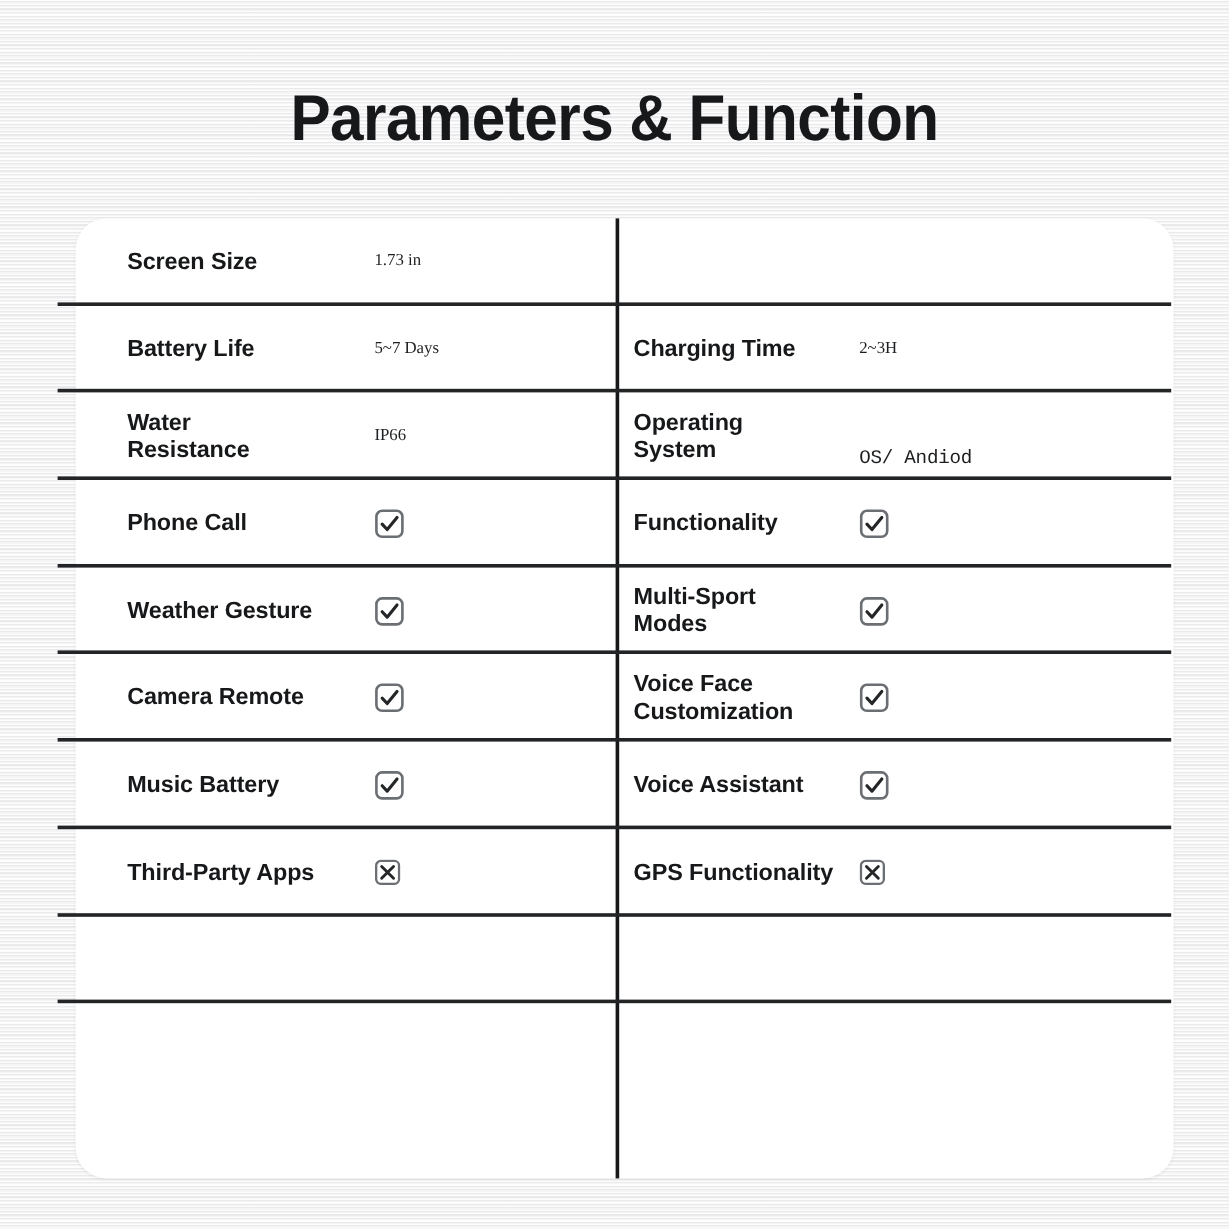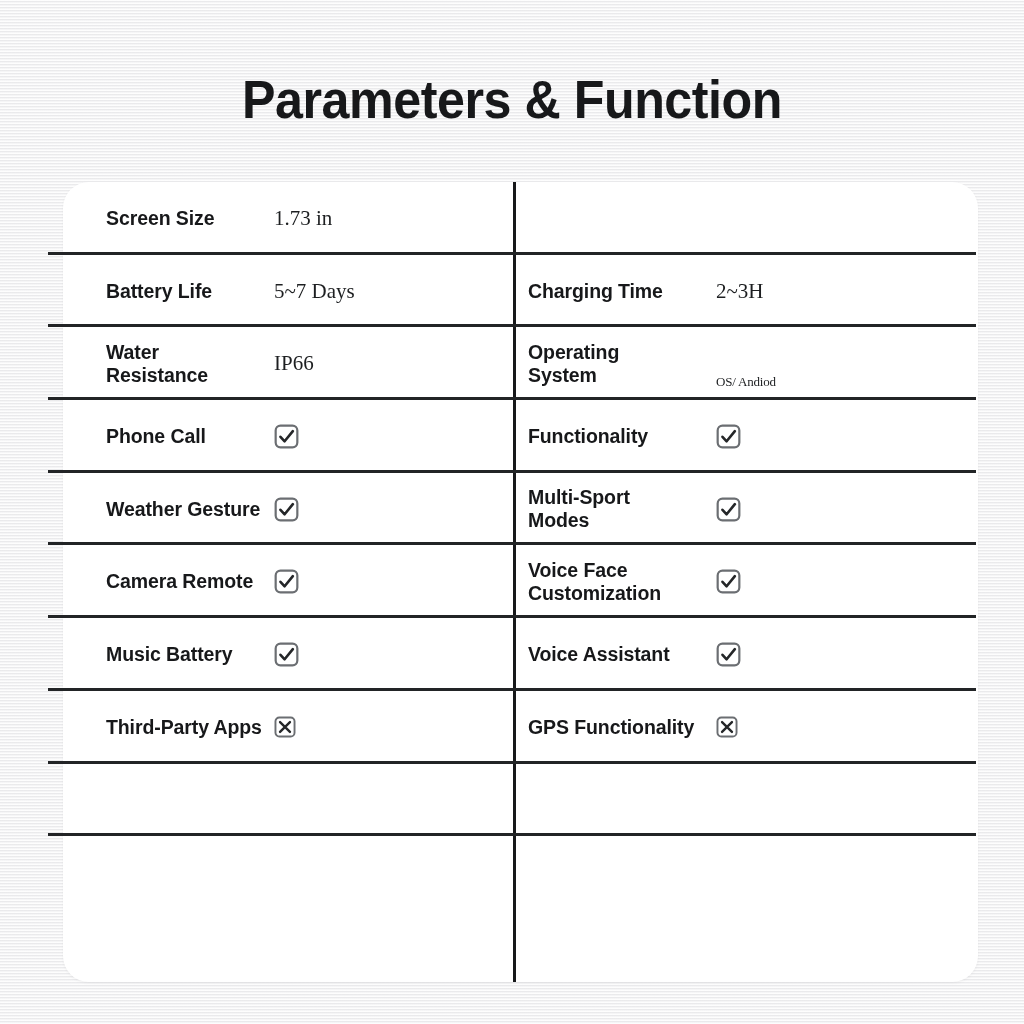--- a/index.html
+++ b/index.html
@@ -70,44 +70,44 @@
     background:#222426;
   }
   .row.last::after{ display:none; }
 
   .cell{
     position:relative;
     display:flex;
     align-items:center;
     height:100%;
   }
-  .cell.left  { width:465px; padding-left:58px; }
+  .cell.left  { width:465px; padding-left:58px;gap:38px; }
   .cell.right { width:480px; padding-left:15px; }
 
   .label{
     font-size:19.5px;
     font-weight:700;
     color:#17181a;
     line-height:1.18;
     letter-spacing:-0.1px;
     white-space:pre-line;
     flex:0 0 auto;
   }
   .cell.left  .label{ width:168px; }
   .cell.right .label{ width:188px; }
 
   .value{
     font-family:"Liberation Serif", serif;
-    font-size:21px;
+    font-size:14px;
     color:#1d1f21;
     white-space:nowrap;
   }
   .value.sans{
-    font-family:Liberation Serif, serif;
-    font-size:13px;
+    font-family:Liberation Mono, monospace;
+    font-size:16px;
     letter-spacing:-0.2px;
     margin-top:37px;
   }
 
   
   .mark{
     display:inline-flex;
     align-items:center;
     justify-content:center;
     flex:0 0 auto;

